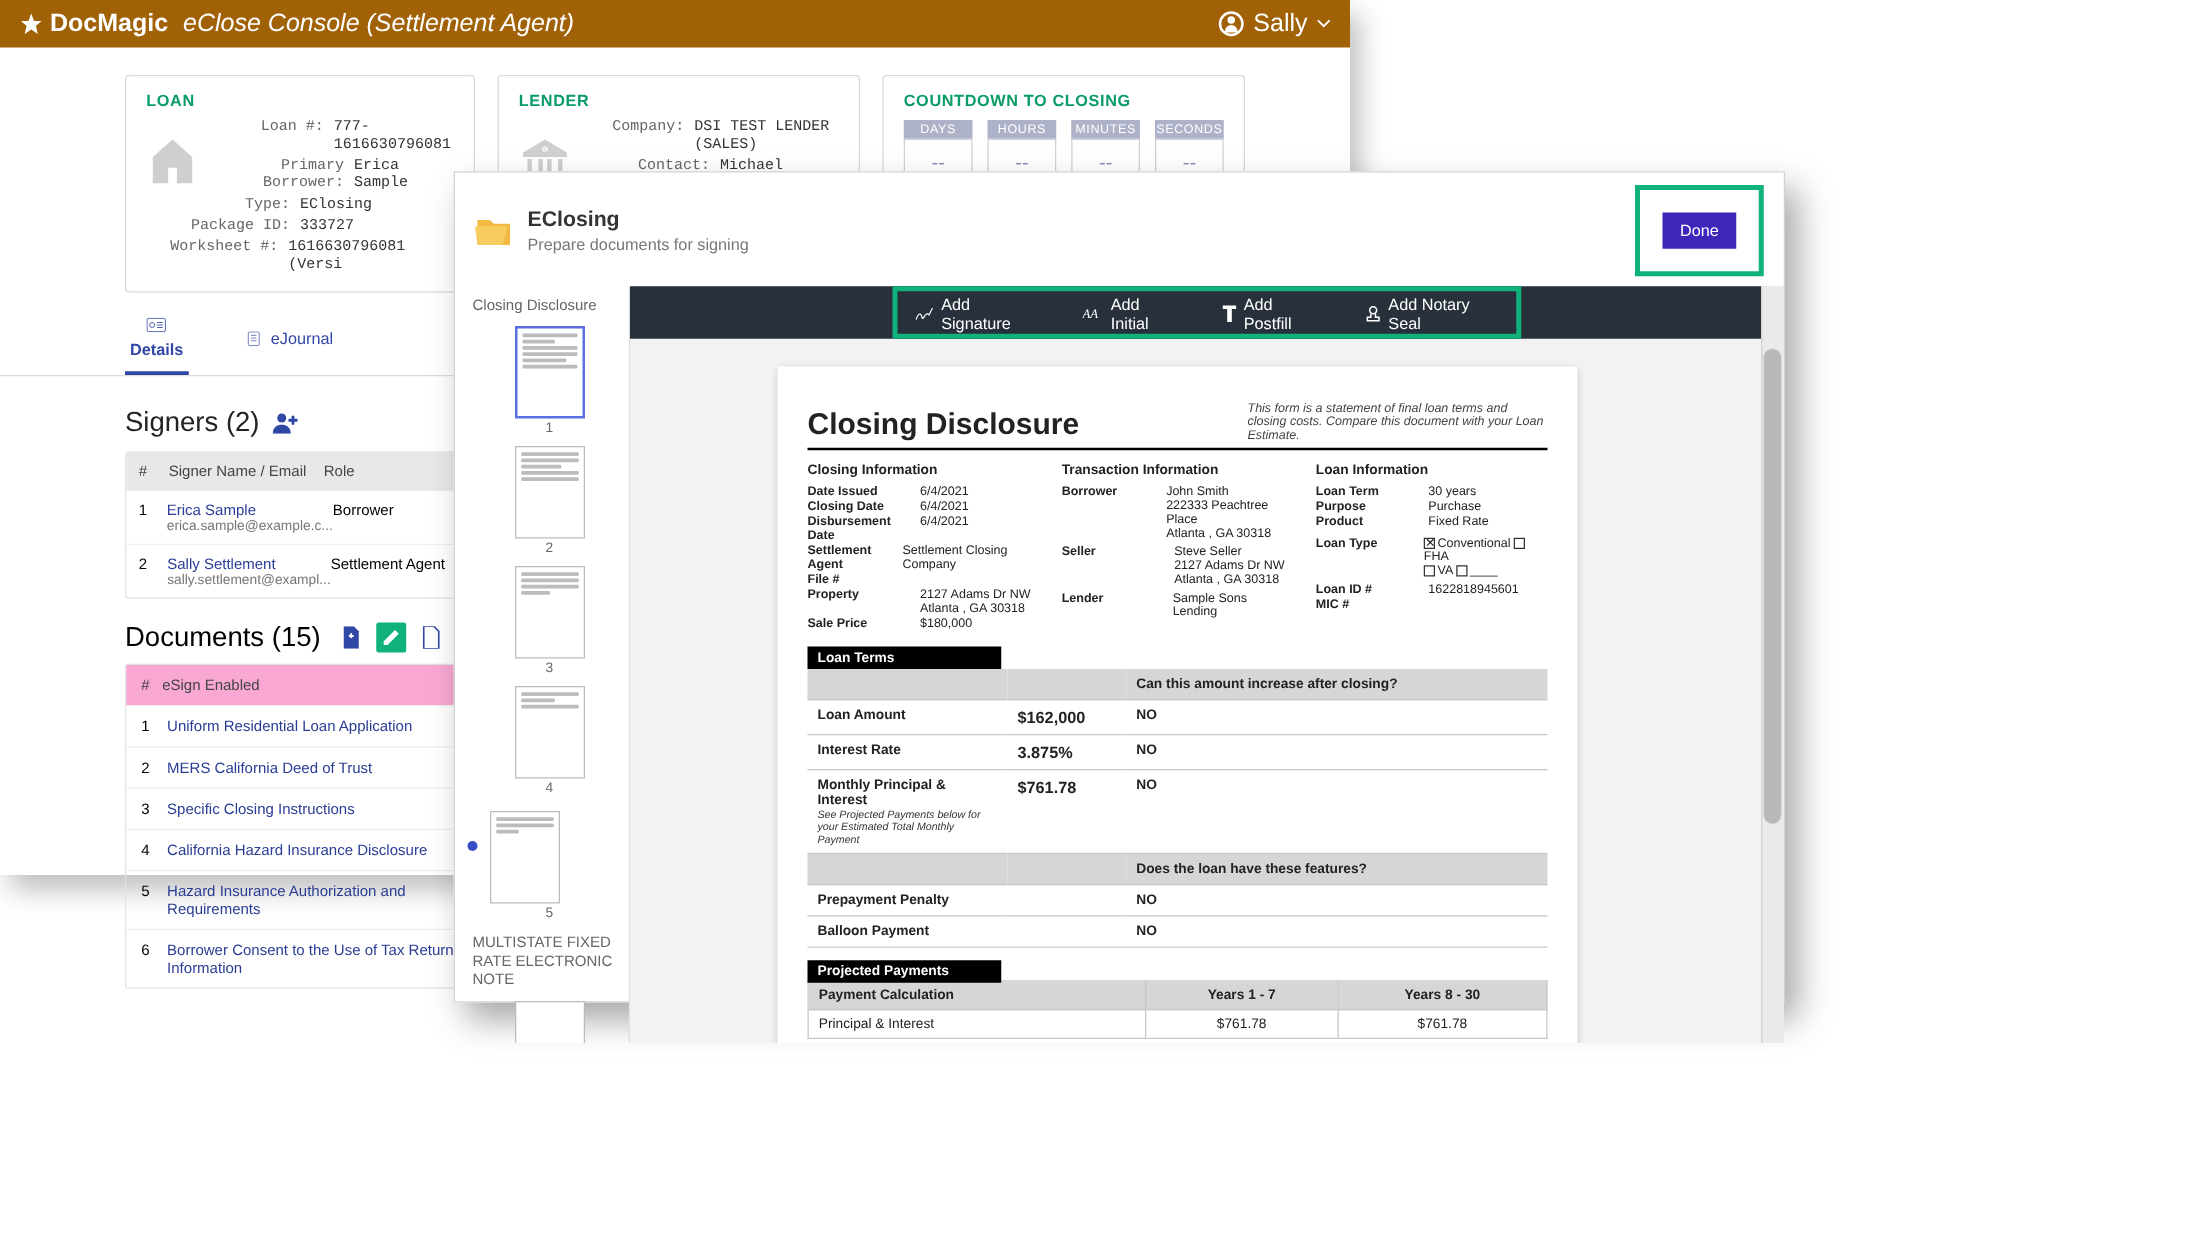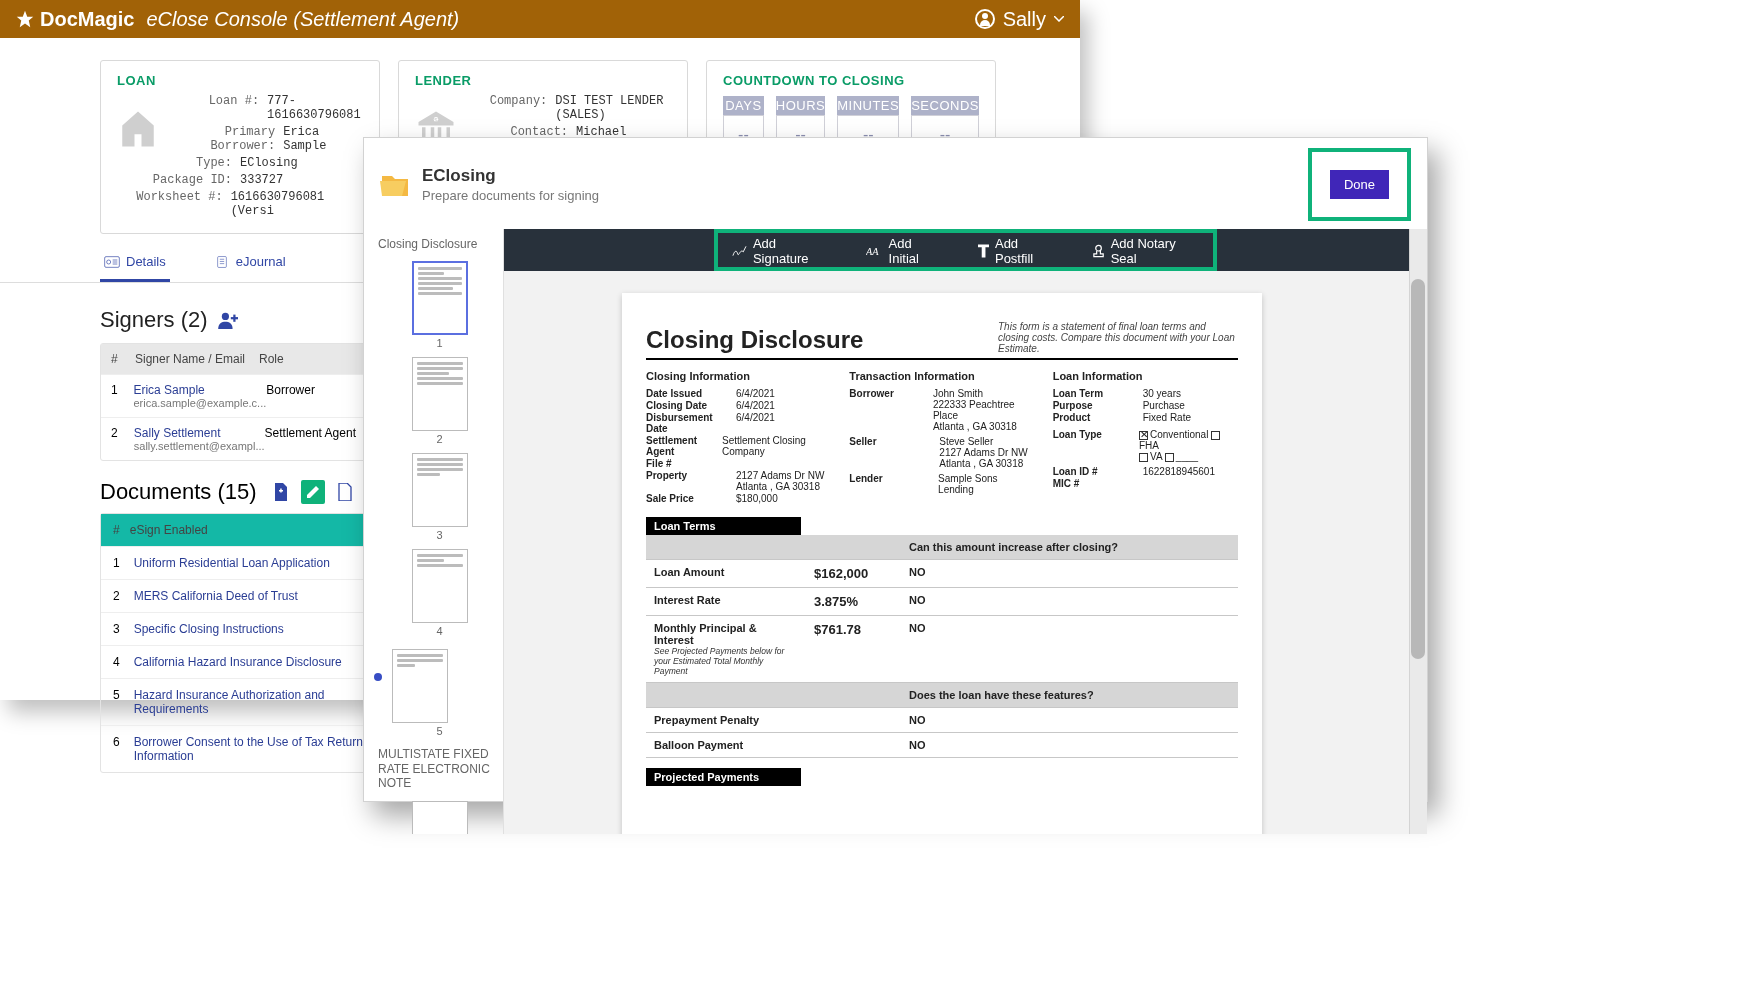--- a/index.html
+++ b/index.html
@@ -23,26 +23,26 @@
 .card-countdown { width:290px; }
 .card-title { color:#0a9c67; font-weight:700; font-size:13px; margin-bottom:6px; letter-spacing:.5px; }
 .kv { display:flex; font-size:12px; margin:3px 0; color:#555;font-family:Liberation Mono, monospace; }
 .kv .k { width:115px; text-align:right; margin-right:8px; color:#666; }
 .kv .v { color:#333; }
 .house-icon { float:left; width:42px; height:42px; margin:14px 10px 0 0; }
 .bank-icon { float:left; width:42px; height:42px; margin:14px 10px 0 0; }
 
 .countdown-boxes { display:flex; gap:12px; margin-top:8px; }
 .cd { flex:1; text-align:center; }
-.cd-label { background:#aeb2c9; color:#fff; font-size:13px; padding:2px 0; letter-spacing:.5px; }
+.cd-label { background:#aeb2c9; color:#fff; font-size:10px; padding:2px 0; letter-spacing:.5px; }
 .cd-val { border:1px solid #d0d0d8; padding:10px 0; color:#8b8fb0; font-size:16px; }
 
 .tabs-row { display:flex; gap:40px; padding:0 100px; border-bottom:1px solid #ddd; }
 .tab-item { display:flex; align-items:center; gap:6px; padding:10px 4px; color:#3046a5; font-size:13px; border-bottom:3px solid transparent; }
-.tab-item.active { border-bottom-color:#3046a5; font-weight:400; }
+.tab-item.active { border-bottom-color:#3046a5; font-weight:700;flex-direction:column; }
 .tab-icon { width:16px; height:12px; }
 
 .main-content { padding: 14px 100px; }
 .section-head { display:flex; align-items:center; gap:10px; color:#222; font-size:22px; margin:10px 0; }
 .add-person { color:#3046a5; }
 
 .signers-table { border:1px solid #e3e3e3; border-radius:3px; width:280px; }
 .signers-table .hdr { background:#e8e8e8; display:flex; padding:8px 10px; font-size:12px; color:#444; }
 .signers-table .row { display:flex; padding:8px 10px; font-size:12px; border-top:1px solid #eee; }
 .col-idx { width:24px; }
@@ -51,21 +51,21 @@
 .signer-name { color:#2a3d94; }
 .signer-email { color:#777; font-size:11px; }
 
 .docs-head { display:flex; align-items:center; gap:12px; margin-top:18px; }
 .docs-head h2 { font-size:22px; font-weight:400; }
 .doc-actions { display:flex; gap:8px; align-items:center; }
 .doc-action { width:24px; height:24px; display:flex;align-items:center;justify-content:center; color:#3046a5; }
 .doc-action.pencil-hl { background:#0fb27a; border:3px solid #0fb27a; color:#fff; border-radius:2px; }
 
 .docs-table { border:1px solid #e3e3e3; border-radius:3px; width:280px; margin-top:8px; }
-.docs-table .hdr { background:#14b8a6; padding:9px 12px; font-size:12px; color:#444; }
+.docs-table .hdr { background:#f9a8d4; padding:9px 12px; font-size:12px; color:#444; }
 .docs-table .row { padding:9px 12px; font-size:12px; border-top:1px solid #eee; display:flex; gap:14px;}
 .doc-name { color:#2a3d94; }
 
 
 .modal-layer { position:absolute; left:363px; top:137px; width:1065px; height:665px; background:#fff; box-shadow: 10px 14px 26px rgba(0,0,0,.35); border:1px solid #d2d2d2; }
 .modal-header { display:flex; align-items:center; padding:10px 16px 8px 16px; }
 .folder-icon { margin-right:12px; }
 .modal-title { font-size:17px; font-weight:600; color:#333; }
 .modal-sub { font-size:13px; color:#777; margin-top:2px; }
 .done-area { margin-left:auto; border:4px solid #0fb27a; padding:18px; }
@@ -536,17 +536,31 @@
                 </tr>
             <tr>
                   <td class="lbl">Balloon Payment</td>
                   <td></td>
                   <td class="ans">NO</td>
                 </tr>
           </tbody>
             </table>
 
           <div style="margin-top:10px"><span class="sect-bar">Projected Payments</span></div>
+          <table class="pp-table">
+            <tbody>
+                <tr class="grey-band">
+                  <td class="lcell" style="font-weight:700">Payment Calculation</td>
+                  <td style="font-weight:700">Years 1 - 7</td>
+                  <td style="font-weight:700">Years 8 - 30</td>
+                </tr>
+            <tr>
+                  <td class="lcell">Principal &amp; Interest</td>
+                  <td>$761.78</td>
+                  <td>$761.78</td>
+                </tr>
+          </tbody>
+            </table>
         </div>
       </div>
     </div>
   </div>
 </div>
 
 </body></html>

